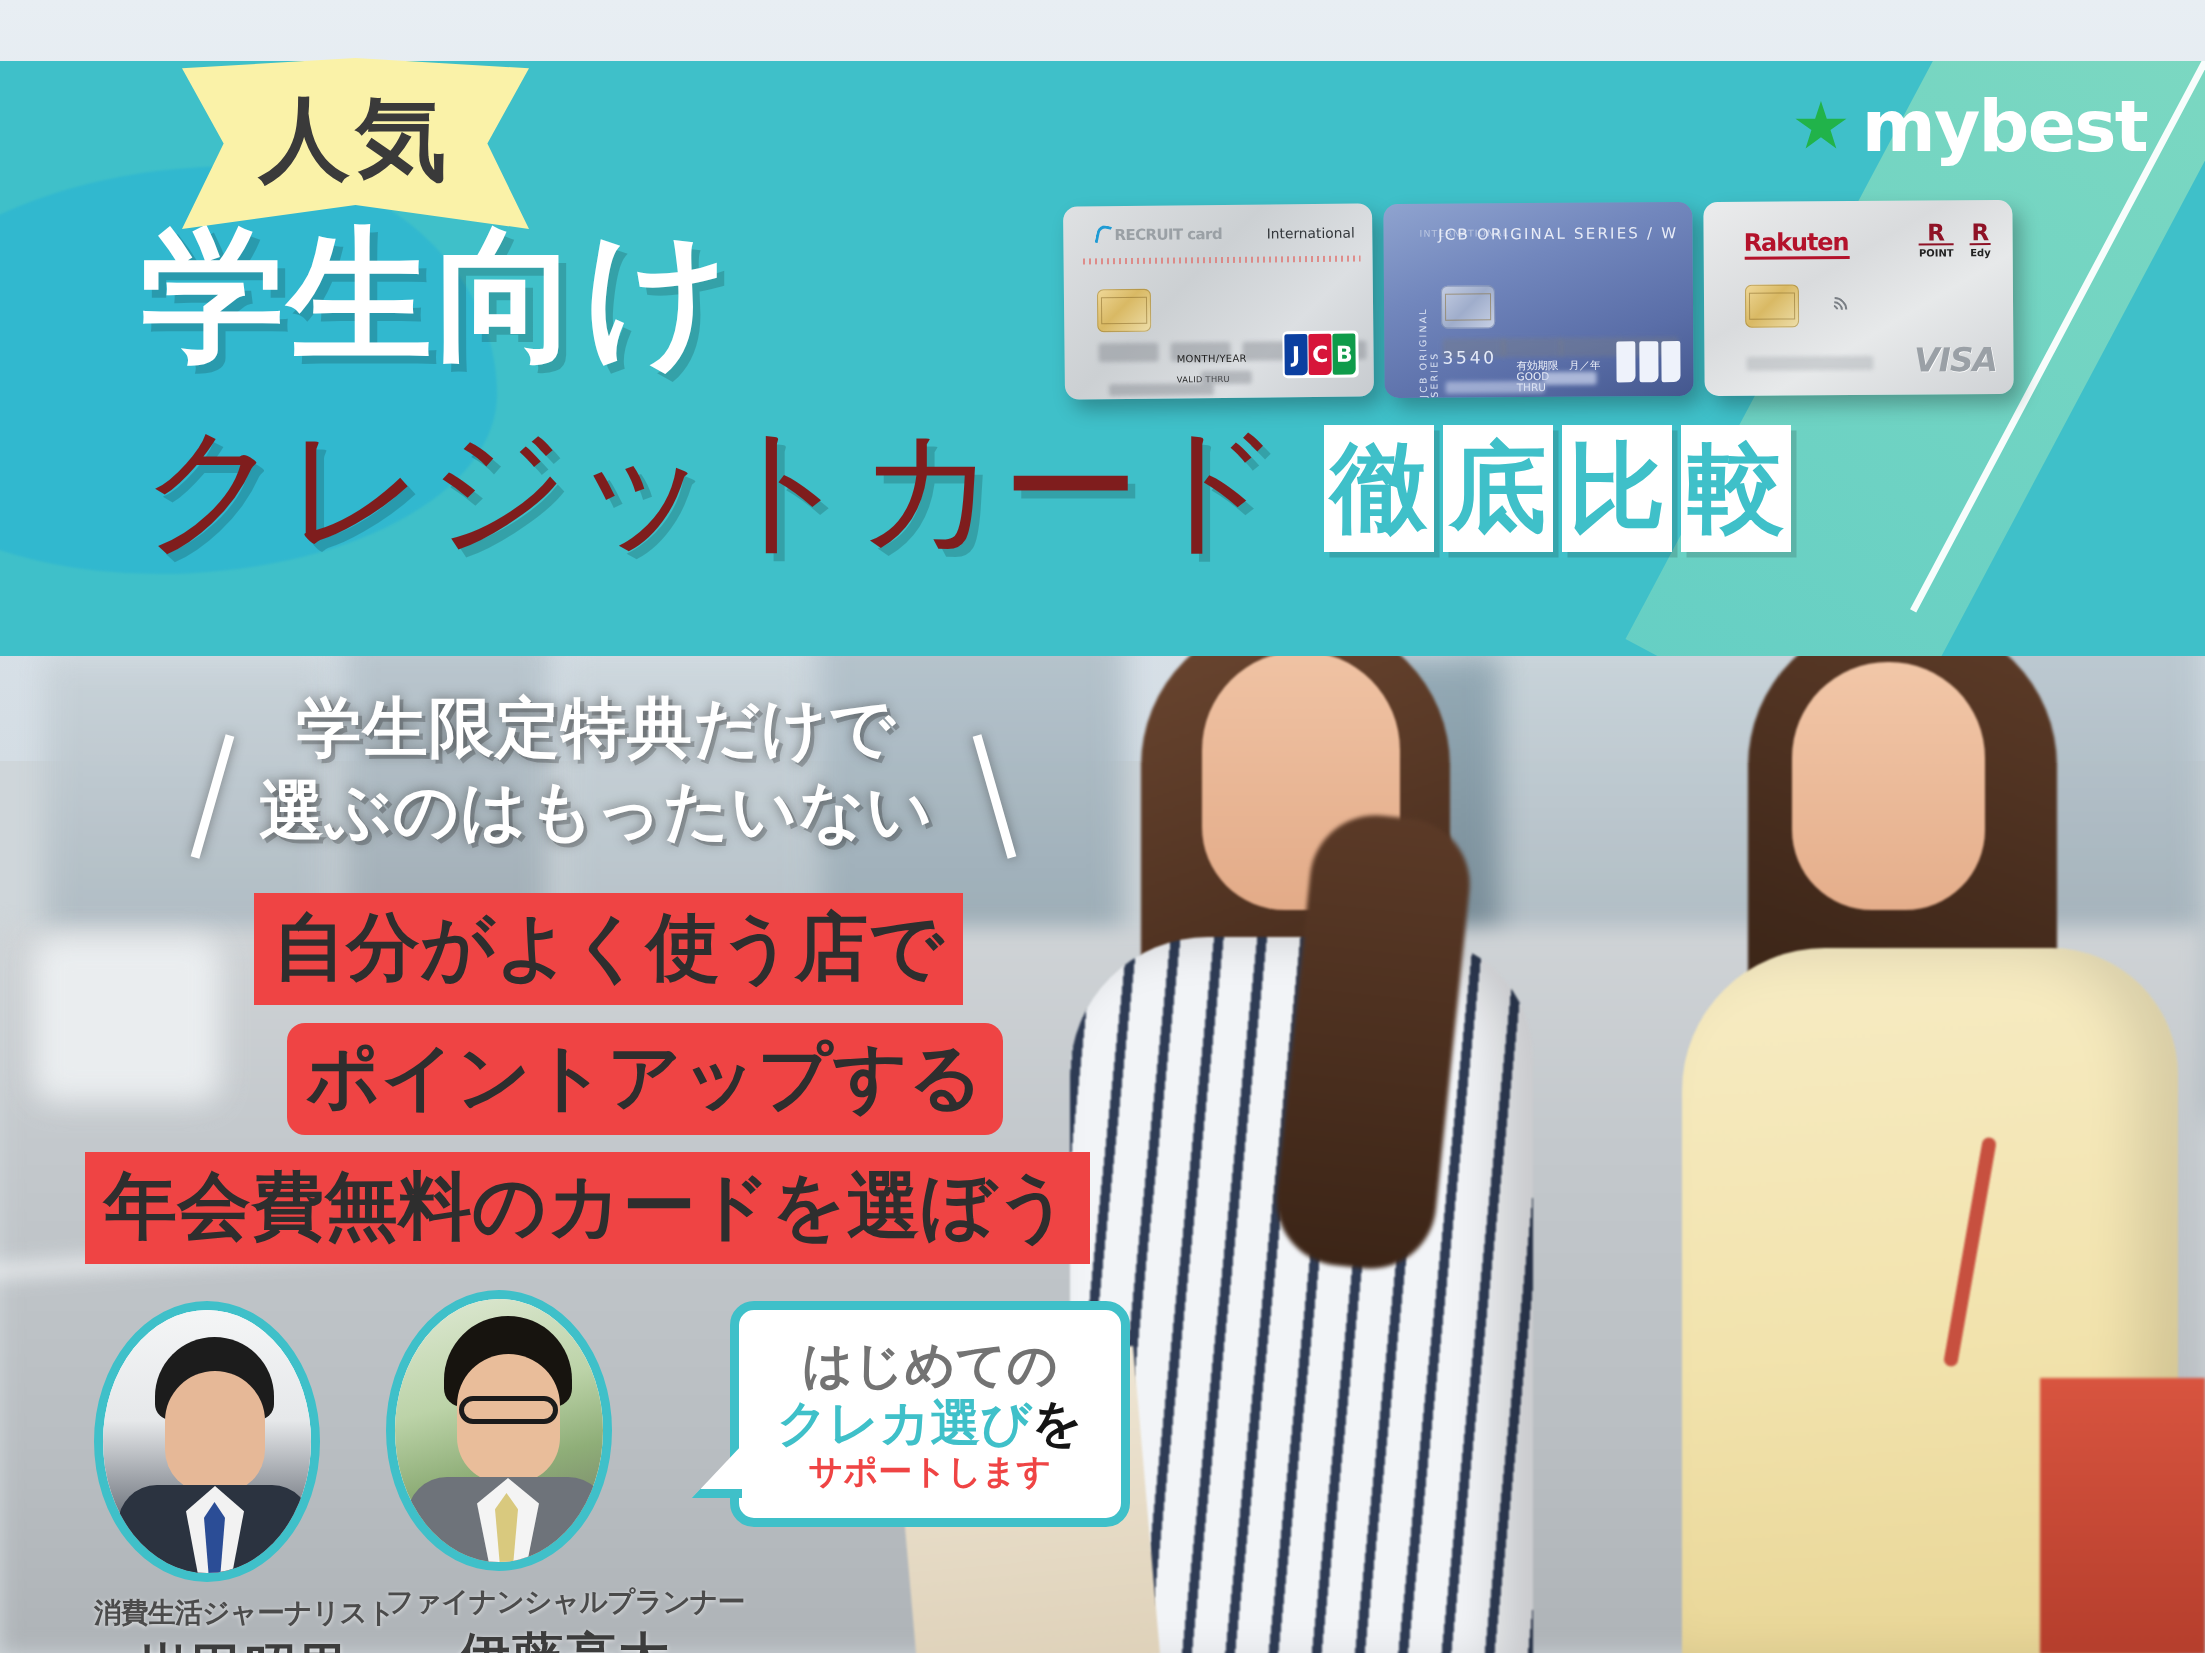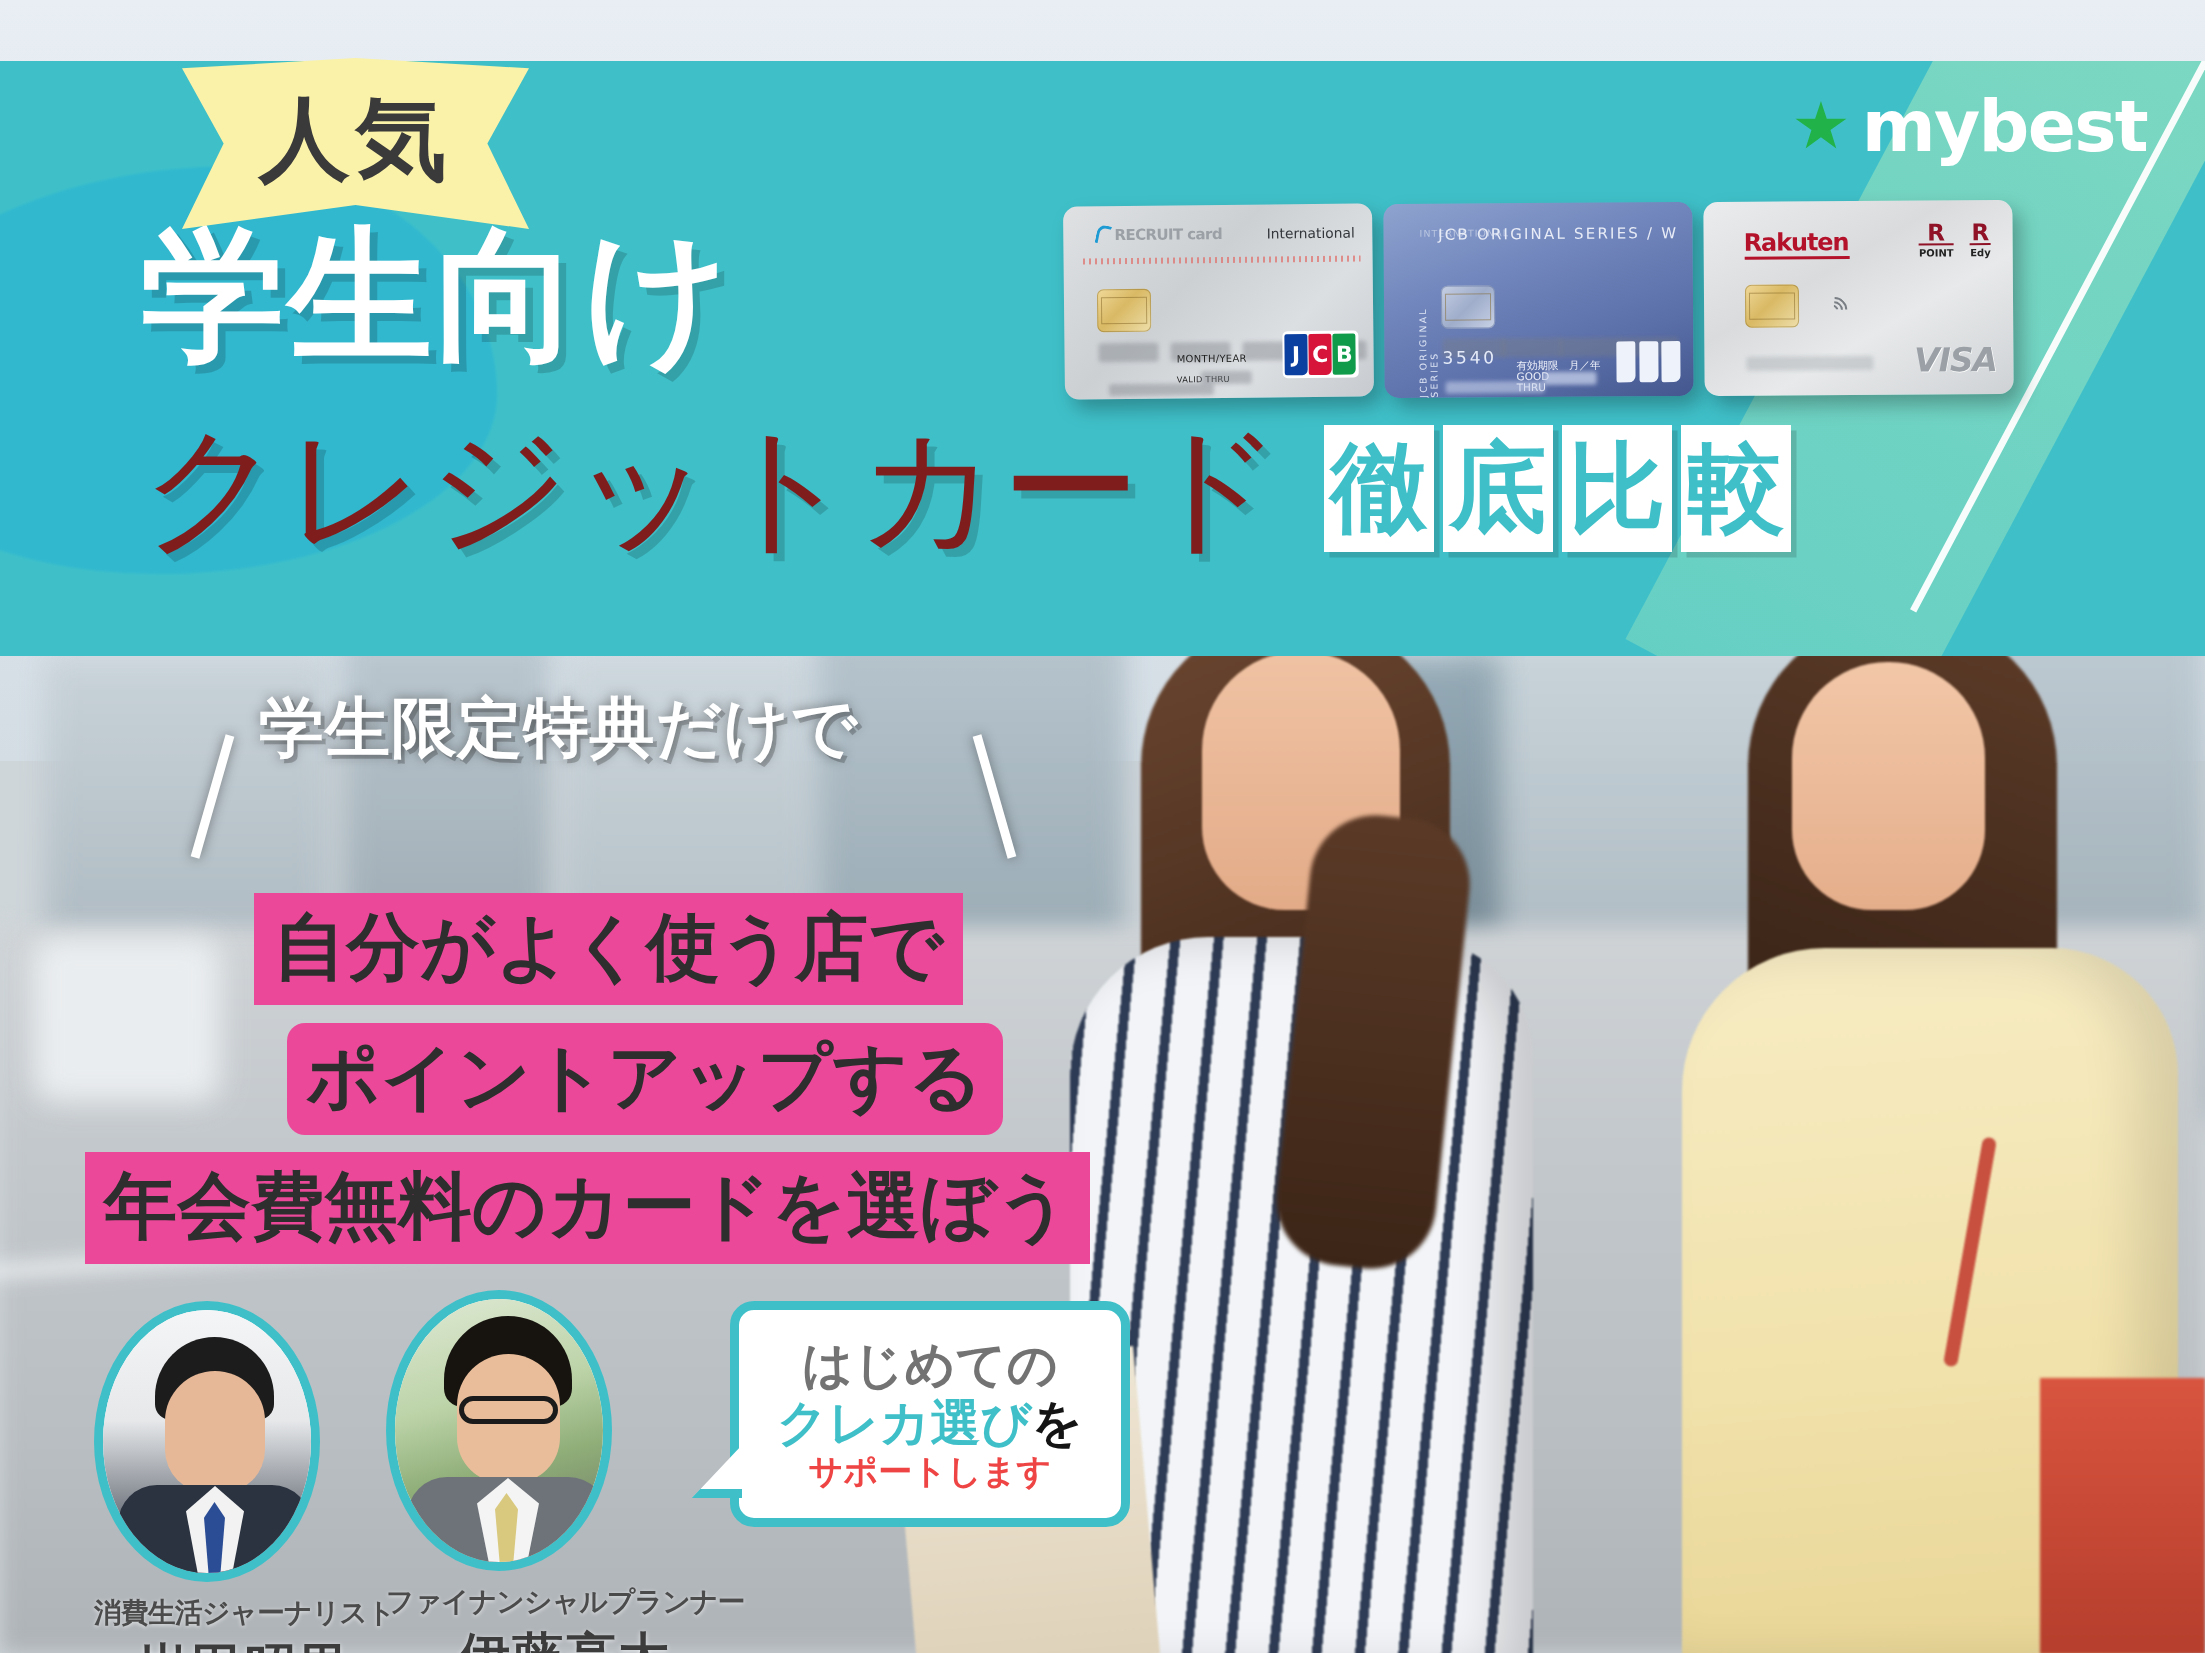--- a/index.html
+++ b/index.html
@@ -165,21 +165,21 @@
   }
   .slash{
     position:absolute;z-index:5;width:8.8px;height:127px;background:#fff;
     box-shadow:0 0 12px rgba(40,40,40,.5);
   }
   .slash.l{left:208px;top:733px;transform:rotate(16deg);}
   .slash.r{left:990px;top:733px;transform:rotate(-16deg);}
 
   
   .hl{
-    position:absolute;z-index:5;background:#ec4899;color:#2e2e2e;
+    position:absolute;z-index:5;background:#ef4444;color:#2e2e2e;
     font-size:73px;font-weight:900;letter-spacing:0.6px;line-height:1;
     padding:16.5px 19px 22px;white-space:nowrap;
   }
   .hl-1{left:254px;top:893px;}
   .hl-2{left:287px;top:1023px;border-radius:18px;}
   .hl-3{left:85px;top:1152px;}
 
   
   .expert{position:absolute;z-index:6;text-align:center;}
   .expert .photo{
@@ -418,20 +418,21 @@
         <i></i>
       </div>
     <div class="blur-row" style="left:42px;top:155px;width:127px;height:14.3px;background:rgba(150,155,162,.34);"></div>
     <div class="visa">VISA</div>
   </div>
 
   <div class="slash l"></div>
   <div class="slash r"></div>
   <div class="sub">
     <div>学生限定特典だけで</div>
+    <div>選ぶのはもったいない</div>
   </div>
 
   <div class="hl hl-1">自分がよく使う店で</div>
   <div class="hl hl-2">ポイントアップする</div>
   <div class="hl hl-3">年会費無料のカードを選ぼう</div>
 
   <div class="expert e1">
     <div class="photo">
       <div class="ph-inner">
         <div class="ph-hair"></div>

